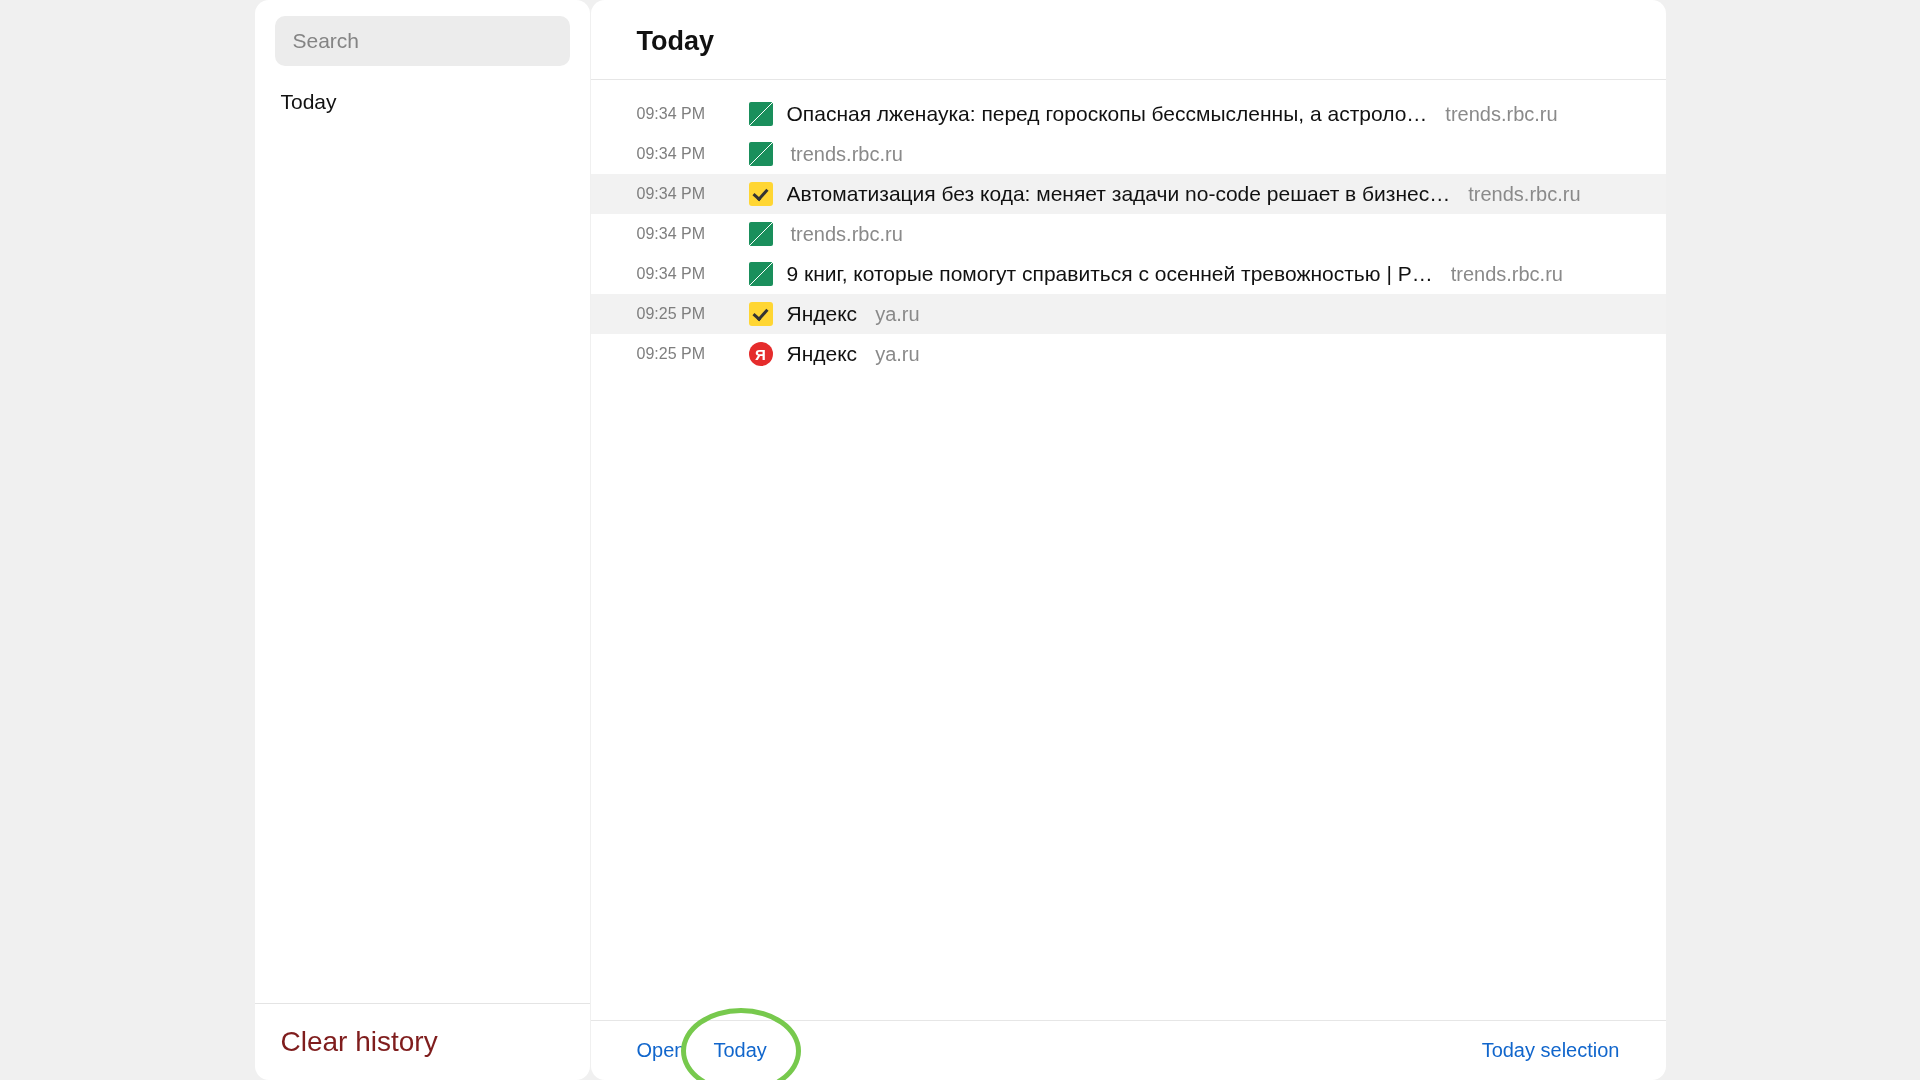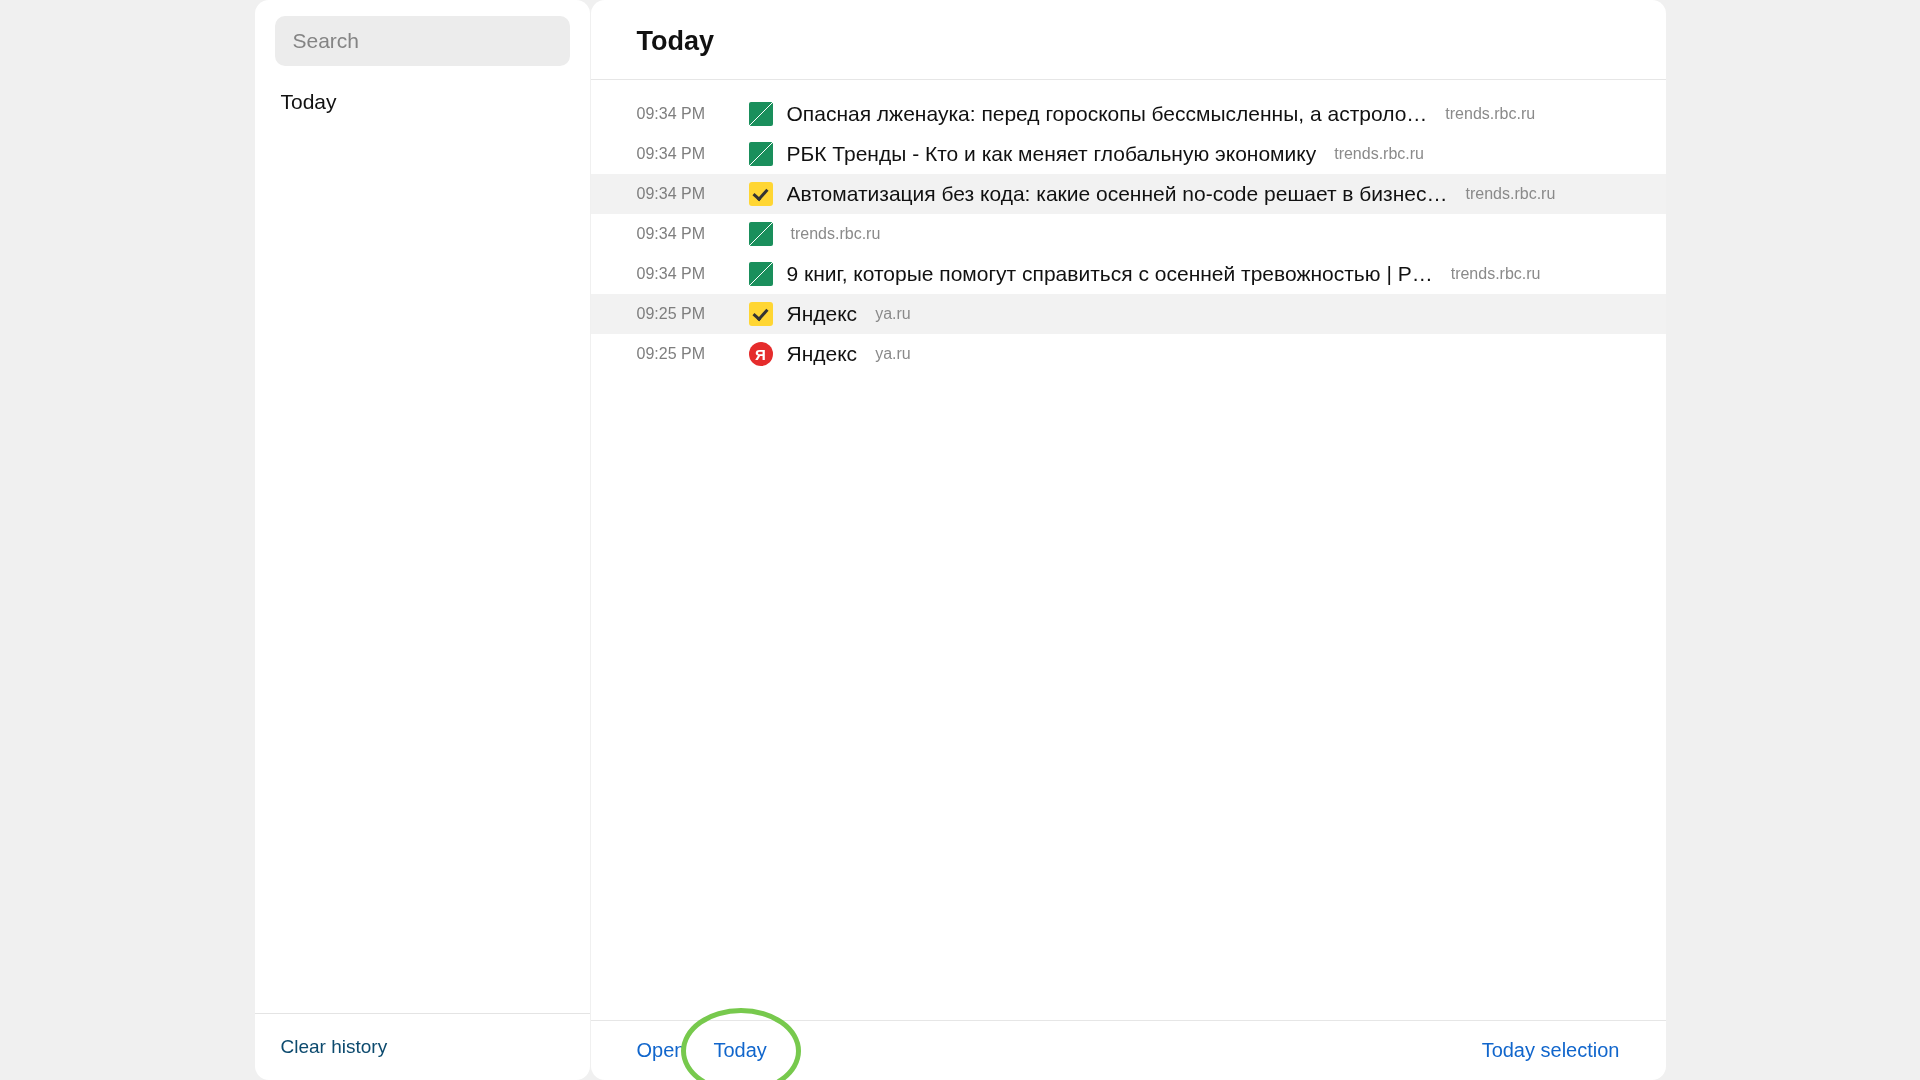--- a/index.html
+++ b/index.html
@@ -49,22 +49,22 @@
     color: #111;
     cursor: pointer;
     font-weight: 400;
   }
   .sidebar-footer {
     margin-top: auto;
     border-top: 1px solid #e4e4e4;
     padding: 22px 26px;
   }
   .clear-history {
-    font-size: 19px;
-    color: #0c4a6e;
+    font-size: 28px;
+    color: #7f1d1d;
     cursor: pointer;
   }
   .main {
     width: 1075px;
     background: #fff;
     border-radius: 14px;
     display: flex;
     flex-direction: column;
     position: relative;
   }
@@ -141,21 +141,21 @@
     font-size: 15px;
     font-weight: 700;
   }
   .row-title {
     color: #111;
     overflow: hidden;
     text-overflow: ellipsis;
   }
   .row-domain {
     color: #8a8a8a;
-    font-size: 16px;
+    font-size: 20px;
     margin-left: 4px;
     flex-shrink: 0;
   }
   .main-footer {
     border-top: 1px solid #e6e6e6;
     padding: 18px 46px;
     display: flex;
     align-items: center;
     gap: 28px;
     font-size: 20px;
@@ -202,29 +202,28 @@
             <div class="icon-rbc"></div>
           </span>
           <span class="row-title">Опасная лженаука: перед гороскопы бессмысленны, а астроло…</span>
           <span class="row-domain">trends.rbc.ru</span>
         </div>
         <div class="history-row">
           <span class="row-time">09:34 PM</span>
           <span class="row-icon">
             <div class="icon-rbc"></div>
           </span>
-          <span class="row-title">РБК Тренды - Кто и как меняет глобальную экономику</span>
           <span class="row-domain">trends.rbc.ru</span>
         </div>
         <div class="history-row selected">
           <span class="row-time">09:34 PM</span>
           <span class="row-icon">
             <div class="icon-check"></div>
           </span>
-          <span class="row-title">Автоматизация без кода: какие осенней no-code решает в бизнес…</span>
+          <span class="row-title">Автоматизация без кода: меняет задачи no-code решает в бизнес…</span>
           <span class="row-domain">trends.rbc.ru</span>
         </div>
         <div class="history-row">
           <span class="row-time">09:34 PM</span>
           <span class="row-icon">
             <div class="icon-rbc"></div>
           </span>
           <span class="row-domain">trends.rbc.ru</span>
         </div>
         <div class="history-row">

